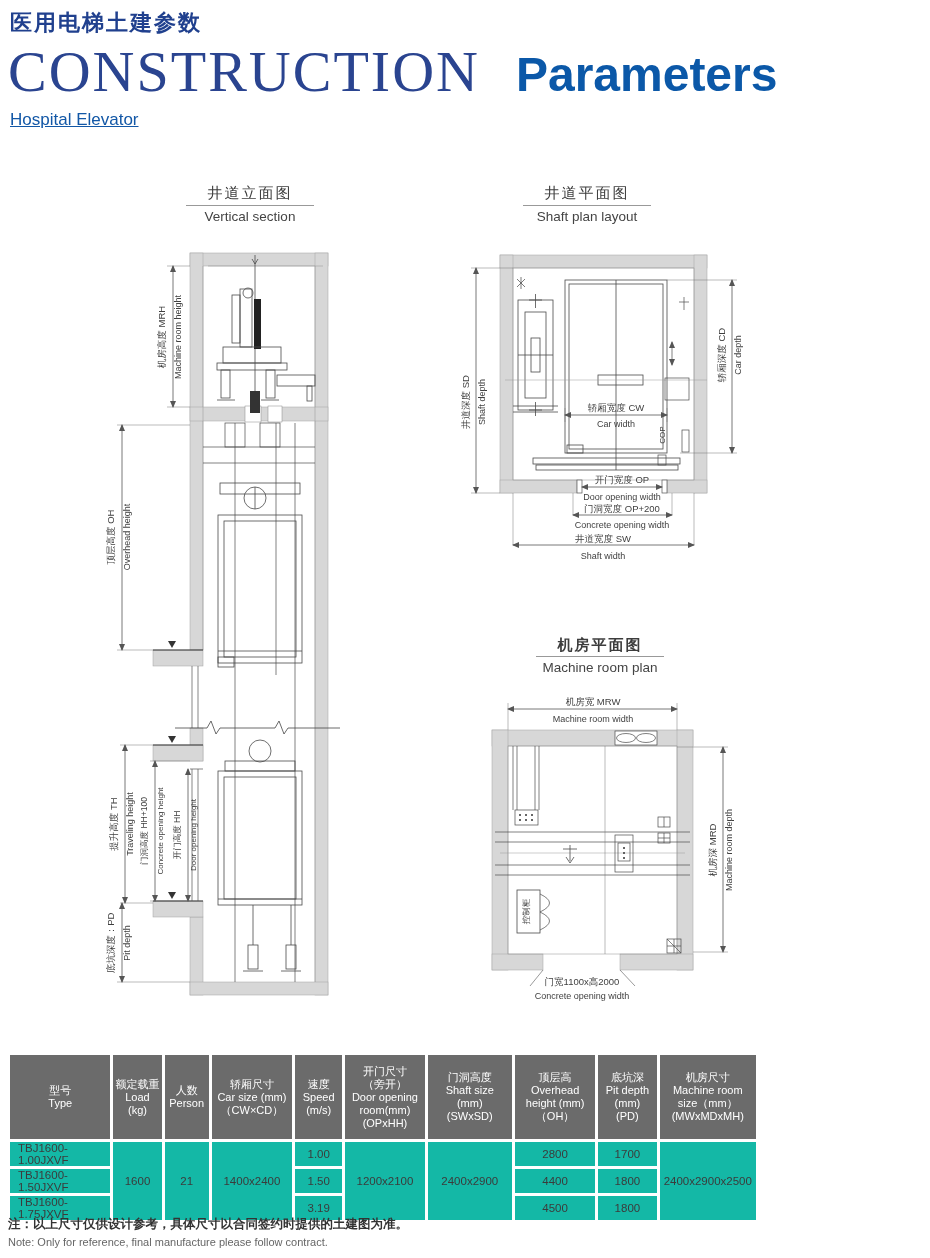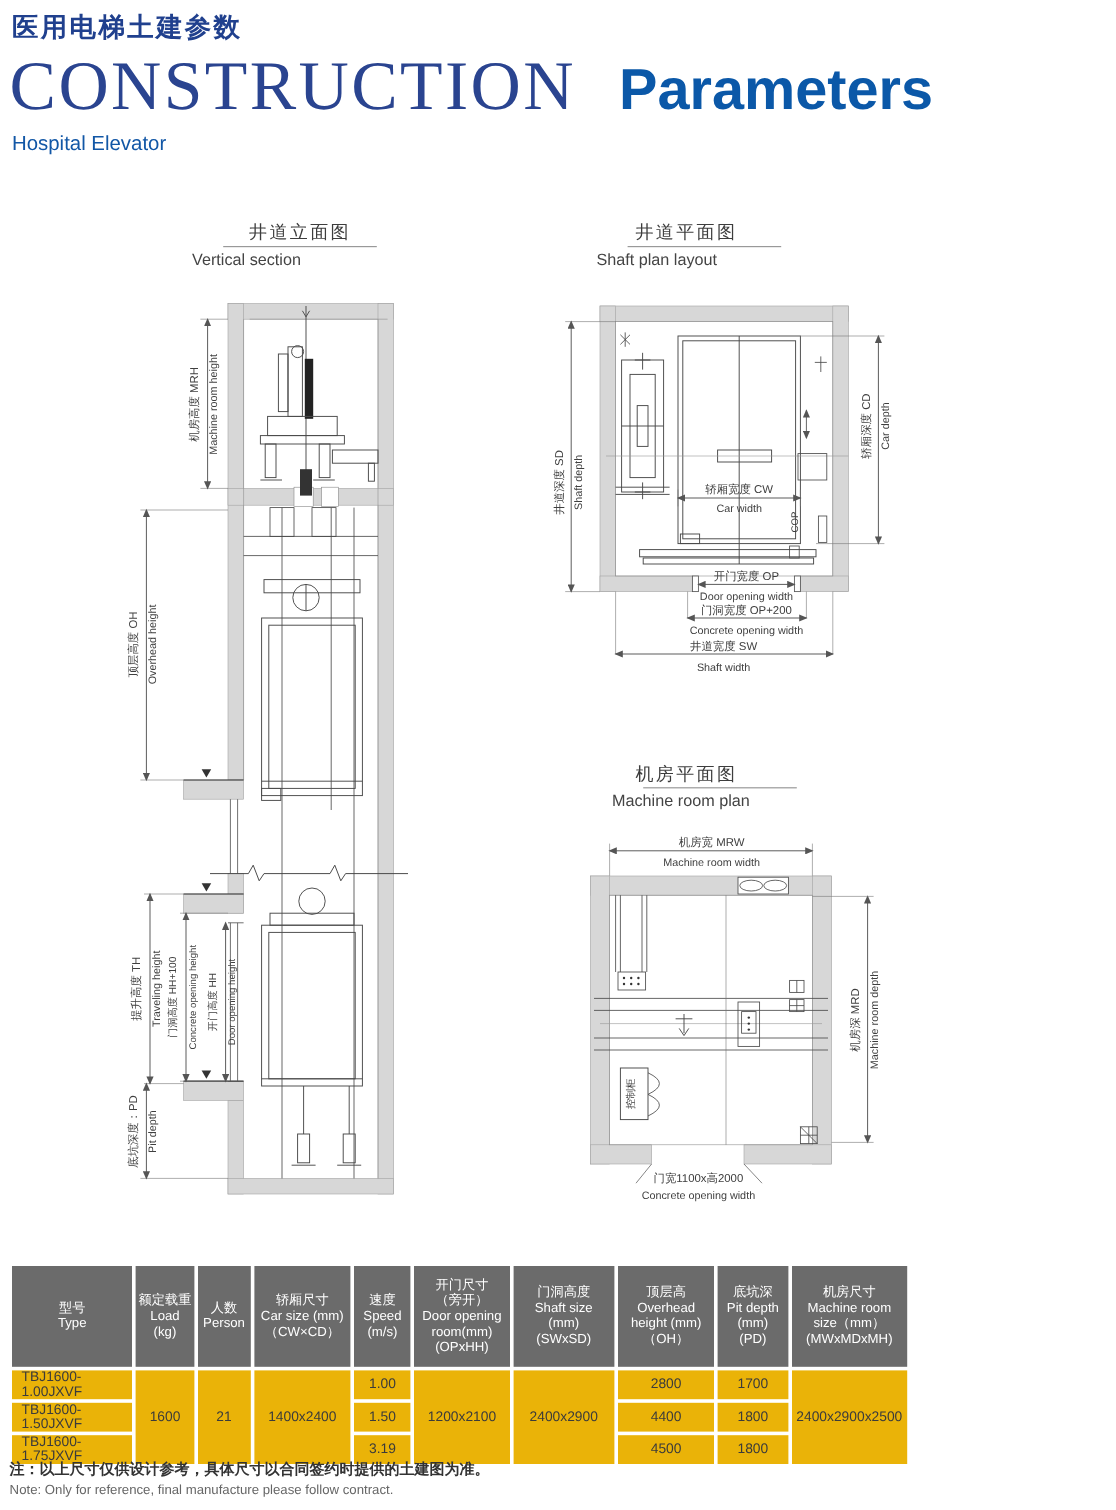--- a/index.html
+++ b/index.html
@@ -6,36 +6,36 @@
   body{
     width:930px;height:1258px;position:relative;background:#ffffff;
     font-family:"Liberation Sans","DejaVu Sans",sans-serif;overflow:hidden;
   }
   .abs{position:absolute;}
   
   #title-zh{left:10px;top:8px;font-size:22px;font-weight:bold;color:#20408e;letter-spacing:2px;}
   #title-row{left:8px;top:38px;display:flex;align-items:baseline;gap:36px;}
   #title-construction{font-family:"Liberation Serif","DejaVu Serif",serif;font-size:58px;color:#2a4490;letter-spacing:2px;}
   #title-parameters{font-size:48px;font-weight:bold;color:#0b58a8;}
-  #subtitle{left:10px;top:110px;font-size:17px;color:#1257a6;}
+  #subtitle{left:10px;top:110px;font-size:17px;color:#1257a6;text-decoration:underline;}
   
   .dwg-title-zh{font-size:15px;color:#3d3d3d;letter-spacing:2px;text-align:center;width:180px;}
-  .dwg-title-en{font-size:13.5px;color:#444;text-align:left;width:180px;}
+  .dwg-title-en{font-size:13.5px;color:#444;text-align:center;width:180px;}
   .dwg-underline{height:1px;background:#999;}
   
   svg text{fill:#3f3f3f;font-family:"Liberation Sans","DejaVu Sans",sans-serif;}
   .t9{font-size:9px;} .t85{font-size:8.5px;} .t95{font-size:9.5px;} .t8{font-size:8px;}
   
   #spec-table{left:7px;top:1052px;width:752px;border-collapse:separate;border-spacing:3px;background:#fff;}
   #spec-table th{
     background:#6b6b6b;color:#ffffff;font-weight:normal;font-size:11px;line-height:13px;
     text-align:center;vertical-align:middle;height:80px;padding:2px 1px;white-space:pre-line;
   }
   #spec-table td{
-    background:#eab308;color:#3b3b3b;font-size:11.5px;text-align:center;vertical-align:middle;
+    background:#14b8a6;color:#3b3b3b;font-size:11.5px;text-align:center;vertical-align:middle;
     height:23px;padding:0 2px;
   }
   #spec-table td.type-cell{text-align:left;padding-left:8px;}
   
   #note-zh{left:8px;top:1216px;font-size:12.5px;font-weight:bold;color:#333;text-align:right;}
   #note-en{left:8px;top:1236px;font-size:11px;color:#666;}
 </style>
 </head>
 <body>
 
@@ -43,25 +43,25 @@
 <div class="abs" id="title-row">
   <span id="title-construction">CONSTRUCTION</span>
   <span id="title-parameters">Parameters</span>
 </div>
 <div class="abs" id="subtitle">Hospital Elevator</div>
 
 <div class="abs dwg-title-zh" style="left:160px;top:184px;">井道立面图</div>
 <div class="abs dwg-underline" style="left:186px;top:205px;width:128px;"></div>
 <div class="abs dwg-title-en" style="left:160px;top:209px;">Vertical section</div>
 
-<div class="abs dwg-title-zh" style="left:482px;top:184px;text-align:center;">井道平面图</div>
+<div class="abs dwg-title-zh" style="left:497px;top:184px;text-align:center;">井道平面图</div>
 <div class="abs dwg-underline" style="left:523px;top:205px;width:128px;"></div>
 <div class="abs dwg-title-en" style="left:497px;top:209px;">Shaft plan layout</div>
 
-<div class="abs dwg-title-zh" style="left:482px;top:636px;">机房平面图</div>
+<div class="abs dwg-title-zh" style="left:510px;top:636px;font-weight:bold;">机房平面图</div>
 <div class="abs dwg-underline" style="left:536px;top:656px;width:128px;"></div>
 <div class="abs dwg-title-en" style="left:510px;top:660px;">Machine room plan</div>
 
 <svg class="abs" style="left:95px;top:245px;" width="250" height="760" viewBox="0 0 250 760">
   <defs>
     <marker id="ar1" markerUnits="userSpaceOnUse" markerWidth="8" markerHeight="6" refX="6" refY="3" orient="auto-start-reverse">
       <path d="M0,0 L7,3 L0,6 z" fill="#555"></path>
     </marker>
   </defs>
   <g stroke="#a3a3a3" stroke-width="0.5" fill="#d7d7d7">

